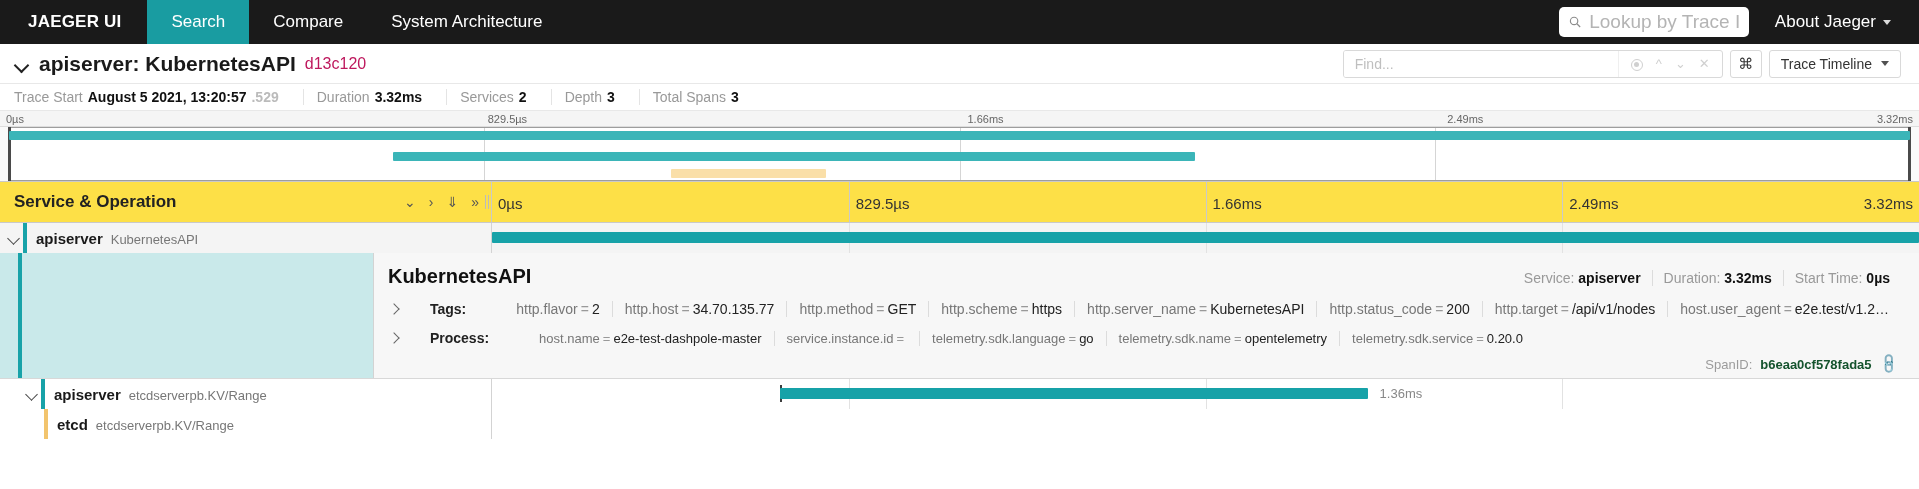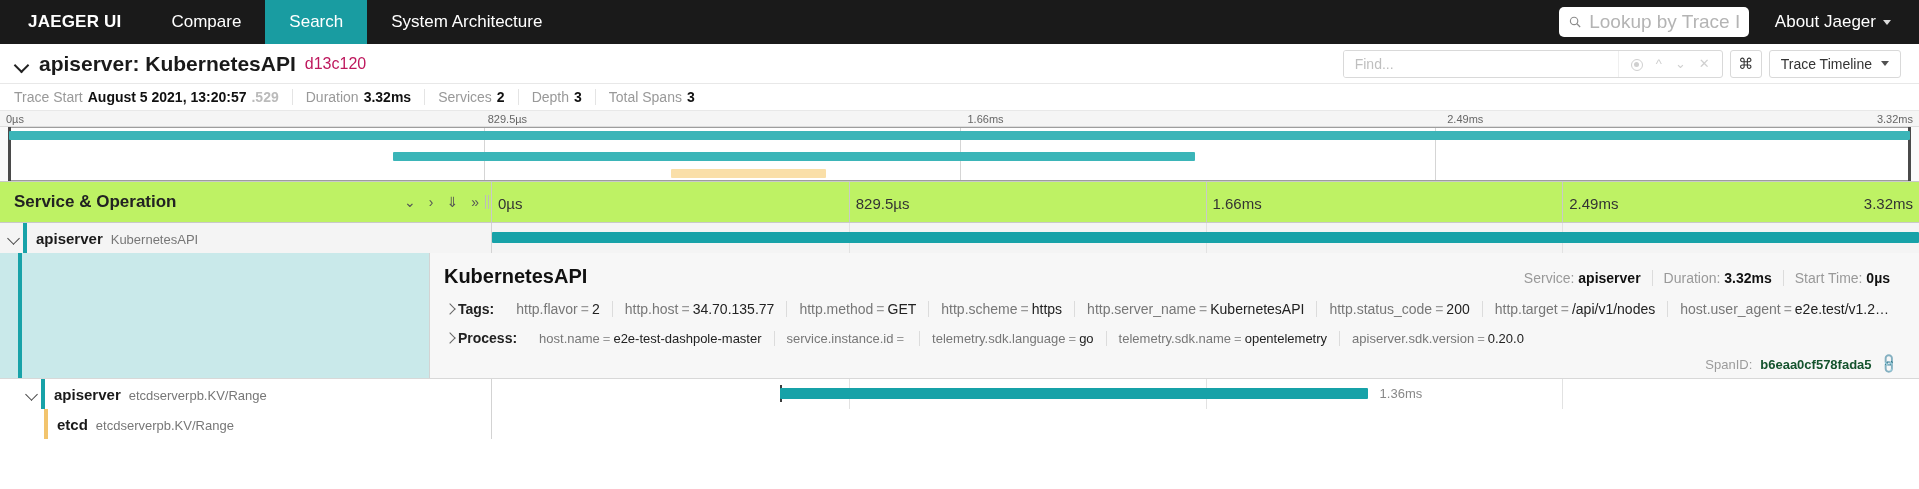--- a/index.html
+++ b/index.html
@@ -89,21 +89,21 @@
   }
   .tl-select {
     height: 28px; border: 1px solid #d9d9d9; border-radius: 3px; background: #fff;
     display: flex; align-items: center; gap: 9px; padding: 0 11px; margin-left: 7px;
     font-size: 14px; color: #333; cursor: pointer; white-space: nowrap;
   }
 
   
   .meta-bar {
     height: 26px; background: #fff; display: flex; align-items: center;
-    padding-left: 14px; font-size: 14px; color: #999; gap: 0;
+    padding-left: 14px; font-size: 14px; color: #999; gap: 11px;
   }
   .meta-item { display: flex; align-items: baseline; gap: 5px; padding-right: 13px; }
   .meta-item + .meta-item { border-left: 1px solid #e4e4e4; padding-left: 13px; }
   .meta-item b { color: #111; font-weight: bold; }
   .meta-frac { color: #bbb; font-weight: bold; }
 
   
   .minimap-wrap { background: #fafafa; border-top: 1px solid #e8e8e8; }
   .mm-ticks {
     height: 16px; position: relative; background: #f5f5f5;
@@ -118,21 +118,21 @@
     position: relative; height: 54px; background: #fff;
     border: 1px solid #9e9e9e; border-left: none; border-right: none;
     margin: 0 8px; border-left: 1px solid #9e9e9e; border-right: 1px solid #9e9e9e;
   }
   .mm-vline { position: absolute; top: 0; bottom: 0; width: 1px; background: #d5d5d5; }
   .mm-bar { position: absolute; height: 9px; border-radius: 1px; }
   .mm-handle { position: absolute; top: -1px; bottom: -1px; width: 3px; background: #4a4a4a; }
 
   
   .col-head {
-    display: flex; height: 42px; background: #bef264;
+    display: flex; height: 42px; background: #fde047;
     border-top: 1px solid #c9c9c9; border-bottom: 1px solid #c9c9c9;
     align-items: center;
   }
   .col-head-left {
     width: 492px; display: flex; align-items: center; height: 100%;
     padding: 0 12px 0 14px; border-right: 1px solid #c9c9c9; position: relative;
   }
   .col-title { font-size: 17px; font-weight: bold; color: #222; }
   .ch-spacer { flex: 1; }
   .ch-icons { display: flex; align-items: center; gap: 13px; color: #555; font-size: 14px; }
@@ -182,21 +182,21 @@
   }
   .detail-left-bar { position: absolute; left: 18px; top: 0; bottom: 0; width: 4px; background: #17a2a8; }
   .detail-right { flex: 1; background: #f7f7f7; padding: 12px 18px 6px 14px; }
   .d-titlerow { display: flex; align-items: baseline; }
   .d-title { font-size: 20px; font-weight: bold; color: #111; }
   .d-spacer { flex: 1; }
   .d-summary { display: flex; align-items: baseline; font-size: 14px; color: #999; }
   .d-summary .sgrp { padding: 0 11px; }
   .d-summary .sgrp + .sgrp { border-left: 1px solid #dcdcdc; }
   .d-summary b { color: #111; font-weight: bold; }
-  .kv-row { display: flex; align-items: center; margin-top: 13px; overflow: hidden; }
+  .kv-row { display: flex; align-items: center; margin-top: 13px; overflow: hidden; gap: 28px; }
   .kv-chev {
     width: 14px; flex: 0 0 auto; position: relative; height: 14px; cursor: pointer;
   }
   .kv-chev::before {
     content: ""; position: absolute; left: 2px; top: 3px;
     width: 7px; height: 7px; border-right: 1.6px solid #666; border-bottom: 1.6px solid #666;
     transform: rotate(-45deg);
   }
   .kv-label { font-size: 14px; font-weight: bold; color: #222; margin-right: 10px; flex: 0 0 auto; }
   .kv-list { display: flex; align-items: flex-start; overflow: hidden; white-space: nowrap; }
@@ -212,22 +212,22 @@
   }
   .spanid-row b { color: #14532d; font-weight: bold; }
   .link-icon { display: inline-block; transform: rotate(-45deg); color: #9b9b9b; font-size: 14px; }
   .hr-thin { height: 1px; background: #d8d8d8; }
 </style>
 </head>
 <body>
 
 <div class="topnav">
   <div class="nav-brand">JAEGER UI</div>
+  <div class="nav-item active">Search</div>
   <div class="nav-item">Compare</div>
-  <div class="nav-item active">Search</div>
   <div class="nav-item">System Architecture</div>
   <div class="nav-spacer"></div>
   <div class="nav-search">
     <svg width="14" height="14" viewBox="0 0 16 16">
       <circle cx="6.6" cy="6.6" r="4.8" fill="none" stroke="#8c8c8c" stroke-width="1.5"></circle>
       <line x1="10.3" y1="10.3" x2="14.5" y2="14.5" stroke="#8c8c8c" stroke-width="1.5"></line>
     </svg>
     <input type="text" placeholder="Lookup by Trace ID..." style="">
   </div>
   <div class="nav-about">
@@ -385,21 +385,21 @@
       </div>
 
       <div class="kv-row process">
         <span class="kv-chev"></span>
         <span class="kv-label">Process:</span>
         <span class="kv-list" id="process-list">
             <span class="kv-chip"><span class="k">host.name</span><span class="eq">=</span><span class="v">e2e-test-dashpole-master</span></span>
             <span class="kv-chip"><span class="k">service.instance.id</span><span class="eq">=</span><span class="v"></span></span>
             <span class="kv-chip"><span class="k">telemetry.sdk.language</span><span class="eq">=</span><span class="v">go</span></span>
             <span class="kv-chip"><span class="k">telemetry.sdk.name</span><span class="eq">=</span><span class="v">opentelemetry</span></span>
-            <span class="kv-chip"><span class="k">apiserver.sdk.version</span><span class="eq">=</span><span class="v">0.20.0</span></span>
+            <span class="kv-chip"><span class="k">telemetry.sdk.service</span><span class="eq">=</span><span class="v">0.20.0</span></span>
           </span>
       </div>
 
       <div class="spanid-row">
         <span>SpanID:</span>
         <b>b6eaa0cf578fada5</b>
         <span class="link-icon">🔗</span>
       </div>
     </div>
   </div>

